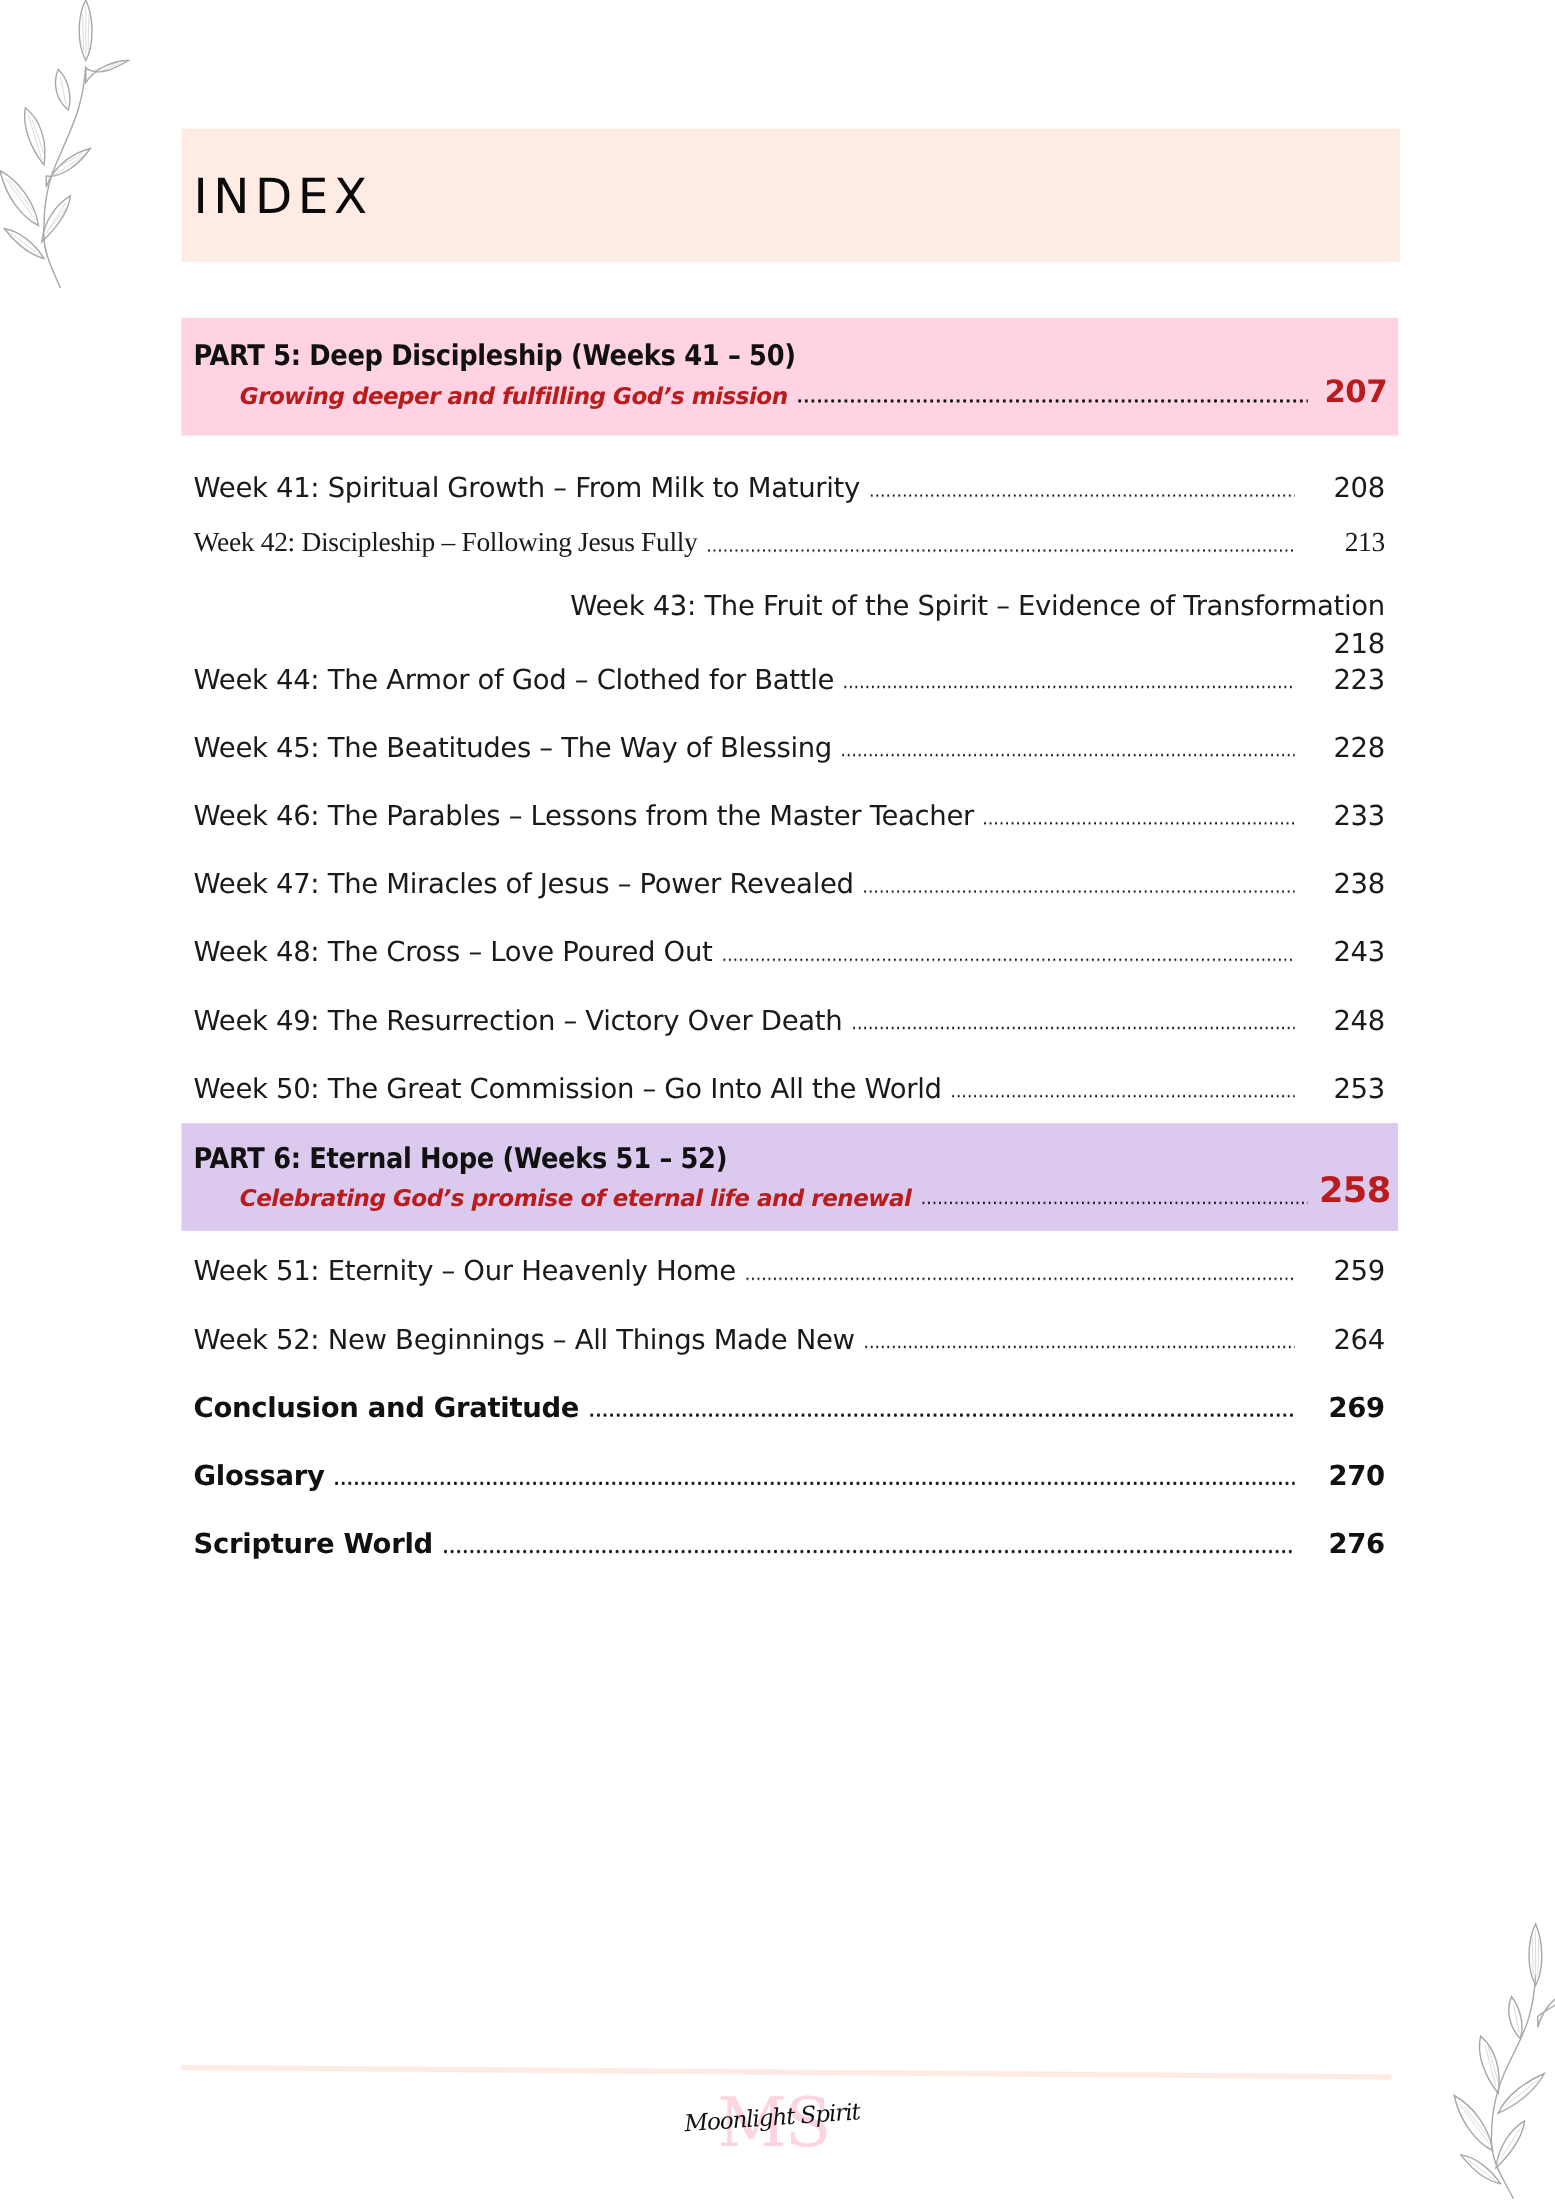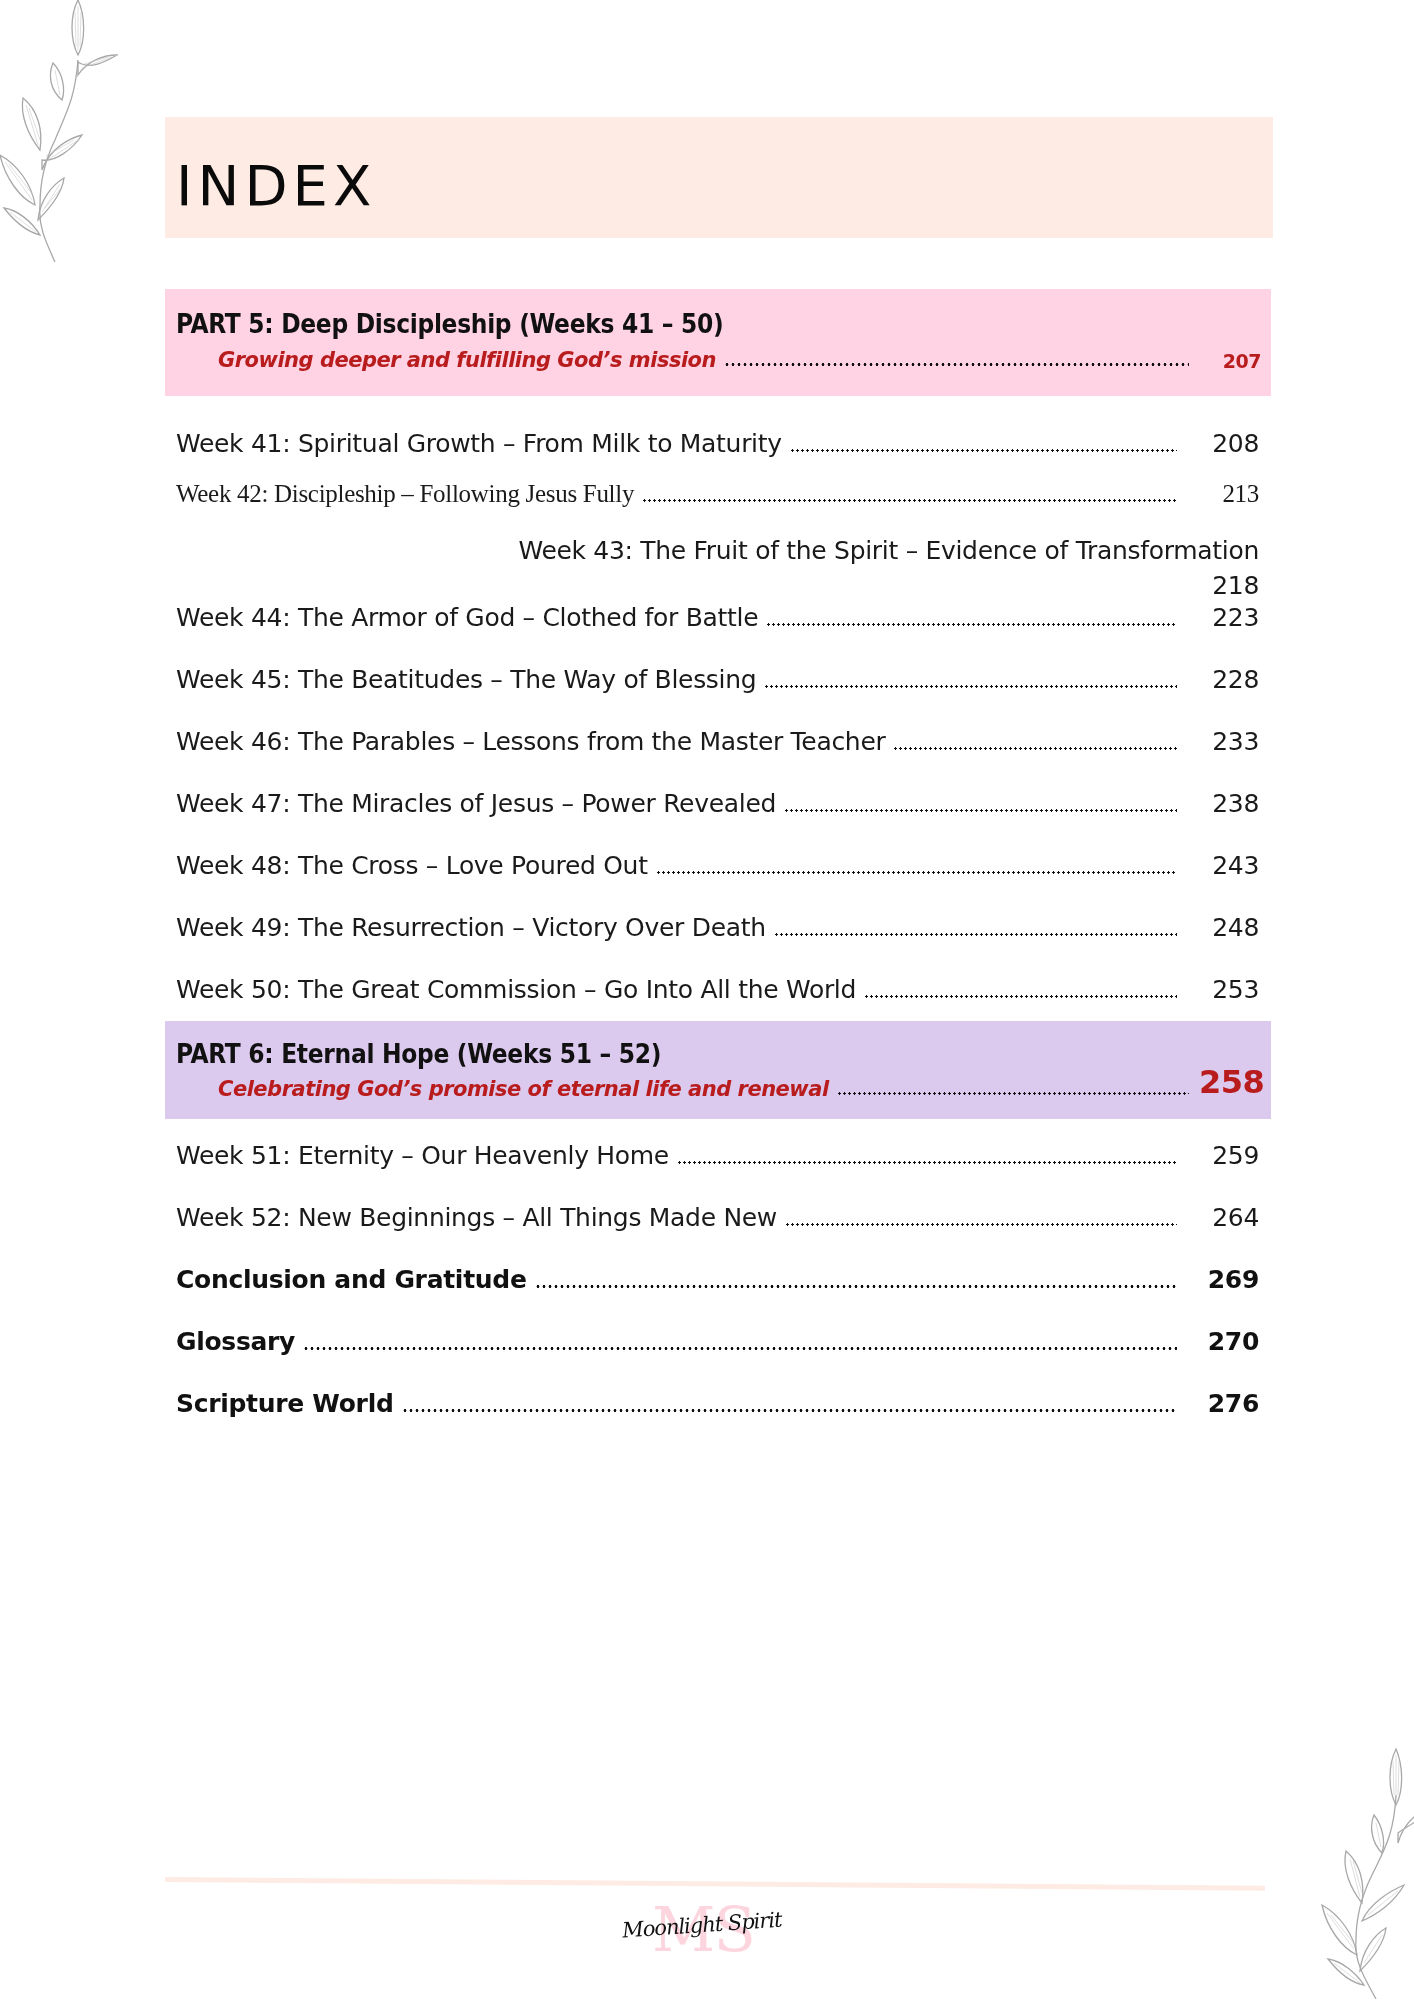--- a/index.html
+++ b/index.html
@@ -10,21 +10,21 @@
   .leaf { position: absolute; }
   .leaf-tl { left: 0; top: 0; width: 118px; height: 264px; }
   .leaf-br { left: 1296px; top: 1735px; width: 118px; height: 264px; }
 
   .title-box {
     position: absolute; left: 165px; top: 117px; width: 1108px; height: 121px;
     background: #fdebe4;
   }
   .title-text {
     position: absolute; left: 11px; top: 41px;
-    font-family: "DejaVu Sans", sans-serif; font-size: 56px; letter-spacing: 5px;
+    font-family: "DejaVu Sans", sans-serif; font-size: 44px; letter-spacing: 5px;
     font-weight: normal; color: #0a0a0a; line-height: 1;
   }
 
   .part-box { position: absolute; left: 165px; width: 1106px; }
   .part5 { top: 289px; height: 107px; background: #ffd3e4; }
   .part6 { top: 1021px; height: 98px; background: #dcc9ee; }
   .part-title {
     position: absolute; left: 11px; font-size: 26px; font-weight: bold; color: #111; white-space: nowrap;
     font-family: "DejaVu Sans Condensed", "DejaVu Sans", sans-serif; letter-spacing: -0.3px;
   }
@@ -124,21 +124,21 @@
 
 <div class="title-box">
   <div class="title-text">INDEX</div>
 </div>
 
 <div class="part-box part5">
   <div class="part-title">PART 5: Deep Discipleship (Weeks 41 – 50)</div>
   <div class="part-sub leader-line">
     <span class="leader-text">Growing deeper and fulfilling God’s mission</span>
     <span class="dots bold-dots"></span>
-    <span class="pg" style="font-size:19px;font-style:normal;width:62px;padding-right:10px;">207</span>
+    <span class="pg" style="font-size:28px;font-style:normal;width:62px;padding-right:10px;">207</span>
   </div>
 </div>
 
 <div class="entry leader-line" style="top:424px;">
   <span class="leader-text">Week 41: Spiritual Growth – From Milk to Maturity</span>
   <span class="dots"></span>
   <span class="pg">208</span>
 </div>
 <div class="entry leader-line" style="top:474px;font-family:Liberation Serif, serif;">
   <span class="leader-text">Week 42: Discipleship – Following Jesus Fully</span>

